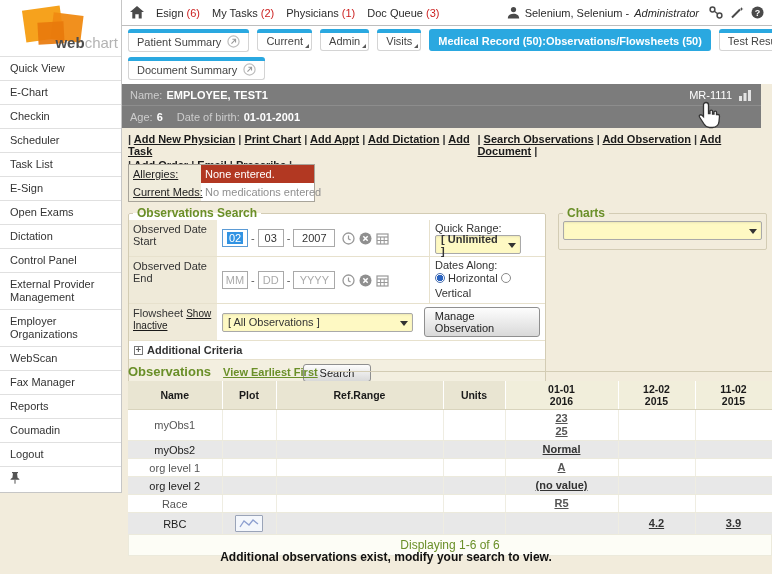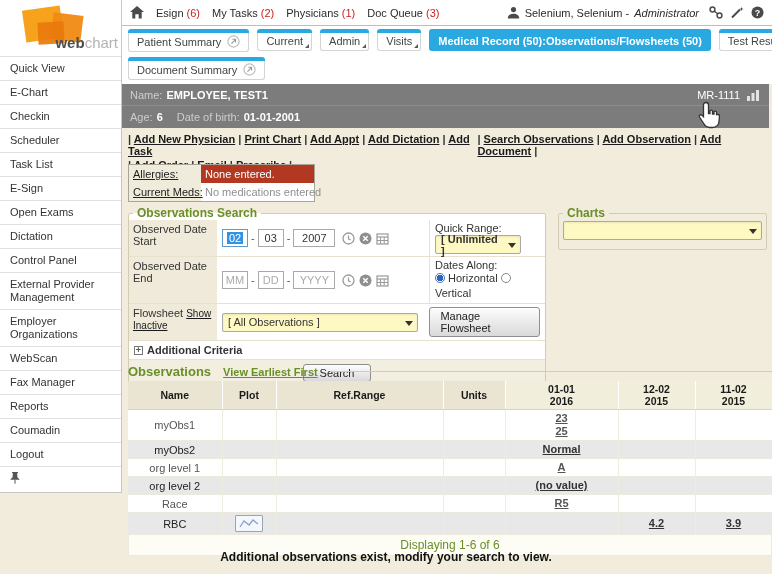--- a/index.html
+++ b/index.html
@@ -39,21 +39,21 @@
   .tabrow { display:flex; height:27px; margin-bottom:1px; }
   .tab { margin-right:8px; cursor:pointer; position:relative; display:flex; flex-direction:column; }
   .tabbar { height:4px; background:#2aa8e0; border-radius:3px 3px 0 0; }
   .tbody { background:#fff; border:1px solid #d4d4d4; border-top:none; border-radius:0 0 3px 3px;
            padding:2px 8px 3px; display:flex; align-items:center; white-space:nowrap; position:relative; color:#444; }
   .tab.active .tbody { background:#2aa8e0; border-color:#2aa8e0; color:#fff; font-weight:bold; }
   .pop { margin-left:6px; display:inline-flex; }
   .corner { position:absolute; bottom:2px; right:2px; width:0; height:0;
             border-left:4px solid transparent; border-bottom:4px solid #5a5a5a; }
   
-  .pbar { position:absolute; left:122px; right:3px; height:22px; background:#7c7c7c; color:#fff;
+  .pbar { position:absolute; left:122px; right:11px; height:22px; background:#7c7c7c; color:#fff;
           display:flex; align-items:center; padding:0 8px; }
   .pbar1 { top:84px; border-bottom:1px solid #8d8d8d; }
   .pbar2 { top:106px; }
   .plabel { color:#cdcdcd; margin-right:4px; }
   .pval { font-weight:bold; margin-right:14px; }
   .pbar .spacer { flex:1; }
   .mrwrap { display:flex; align-items:center; gap:6px; cursor:pointer; }
   
   .main { position:absolute; left:122px; top:128px; right:0; bottom:0; }
   .linksrow { display:flex; justify-content:space-between; padding:5px 4px 0 6px; font-weight:bold; }
@@ -400,21 +400,21 @@
     <div class="srow">
       <div class="lblcell">
         <span>Flowsheet</span>
         <a class="qlink" style="font-size:10px; font-weight:normal;">Show Inactive</a>
       </div>
       <div class="ctrlcell">
         <div class="selectbox fs-select">
           <span>[ All Observations ]</span>
           <span class="selarrow"></span>
         </div>
-        <span class="btn" style="margin-left:8px;">Manage Flowsheet</span>
+        <span class="btn" style="margin-left:8px;">Manage Observation</span>
       </div>
     </div>
     <div class="addl">
       <span class="plusbox">+</span>
       <span>Additional Criteria</span>
     </div>
     <div class="searchbtnrow">
       <span class="btn" style="padding:2px 16px;">Search</span>
     </div>
   </fieldset>

